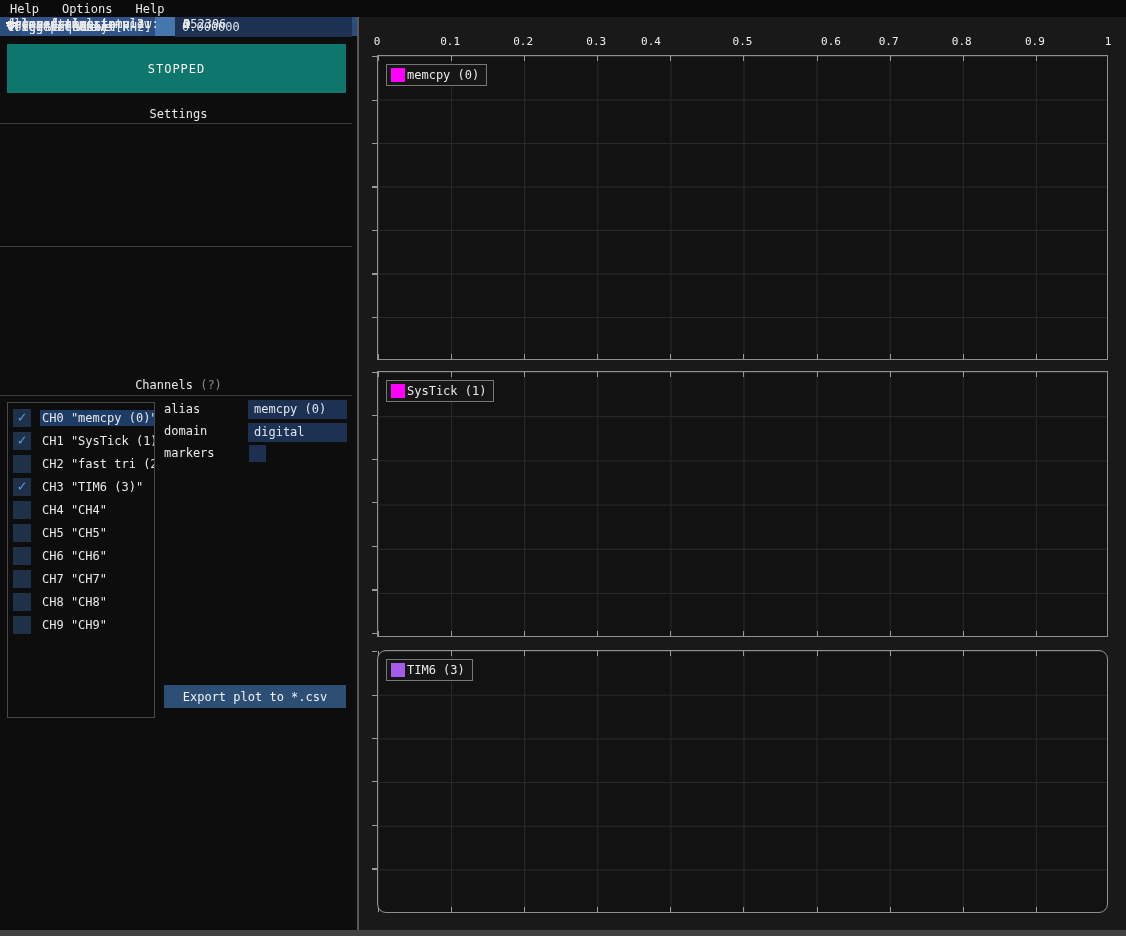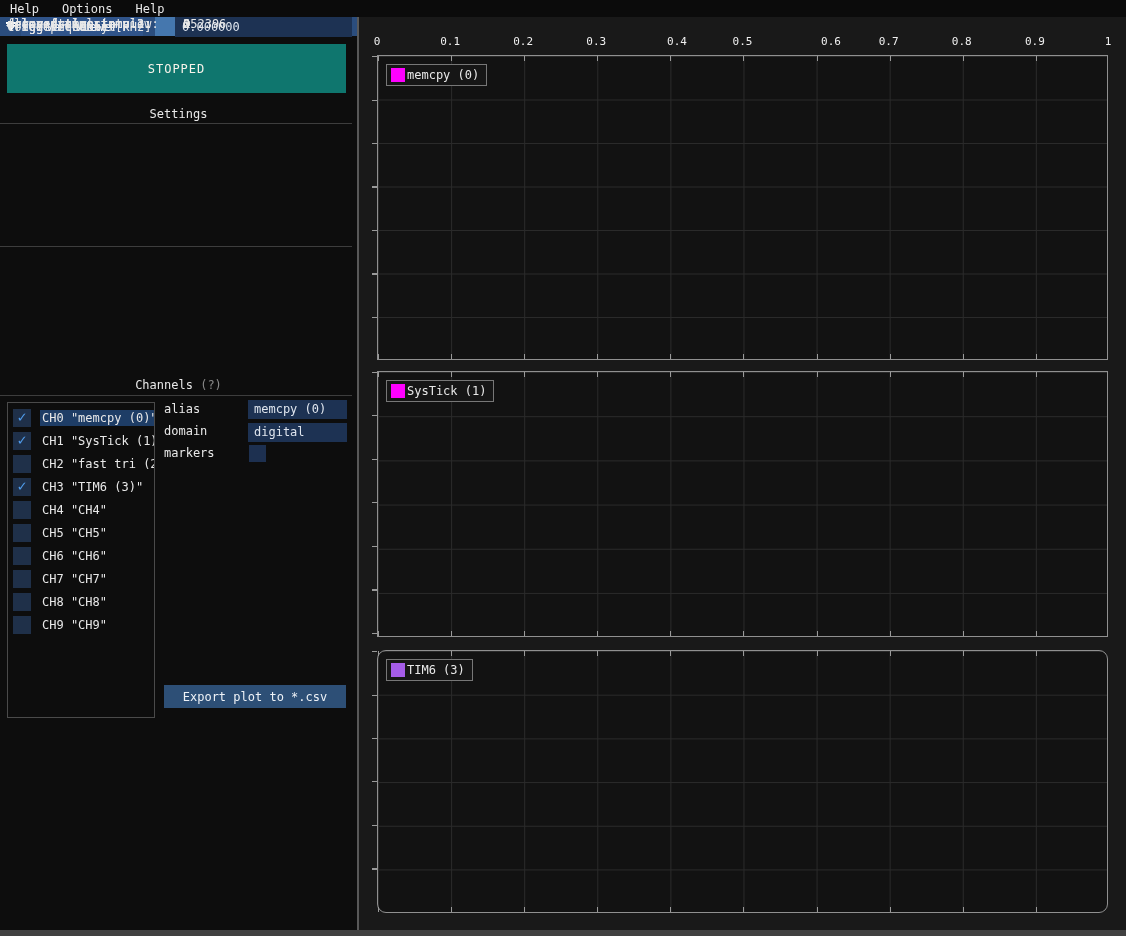--- a/index.html
+++ b/index.html
@@ -215,21 +215,21 @@
 
 <div class="v-divider"></div>
 
 <div class="plot-container">
   <div class="axis-row">
 
   <span class="axis-tick" style="left: 18px;">0</span>
       <span class="axis-tick" style="left: 91.1px;">0.1</span>
       <span class="axis-tick" style="left: 164.2px;">0.2</span>
       <span class="axis-tick" style="left: 237.3px;">0.3</span>
-      <span class="axis-tick" style="left: 318px;">0.4</span>
+      <span class="axis-tick" style="left: 292px;">0.4</span>
       <span class="axis-tick" style="left: 383.5px;">0.5</span>
       <span class="axis-tick" style="left: 472px;">0.6</span>
       <span class="axis-tick" style="left: 529.7px;">0.7</span>
       <span class="axis-tick" style="left: 602.8px;">0.8</span>
       <span class="axis-tick" style="left: 675.9px;">0.9</span>
       <span class="axis-tick" style="left: 749px;">1</span>
     </div>
 
   <div>
 

